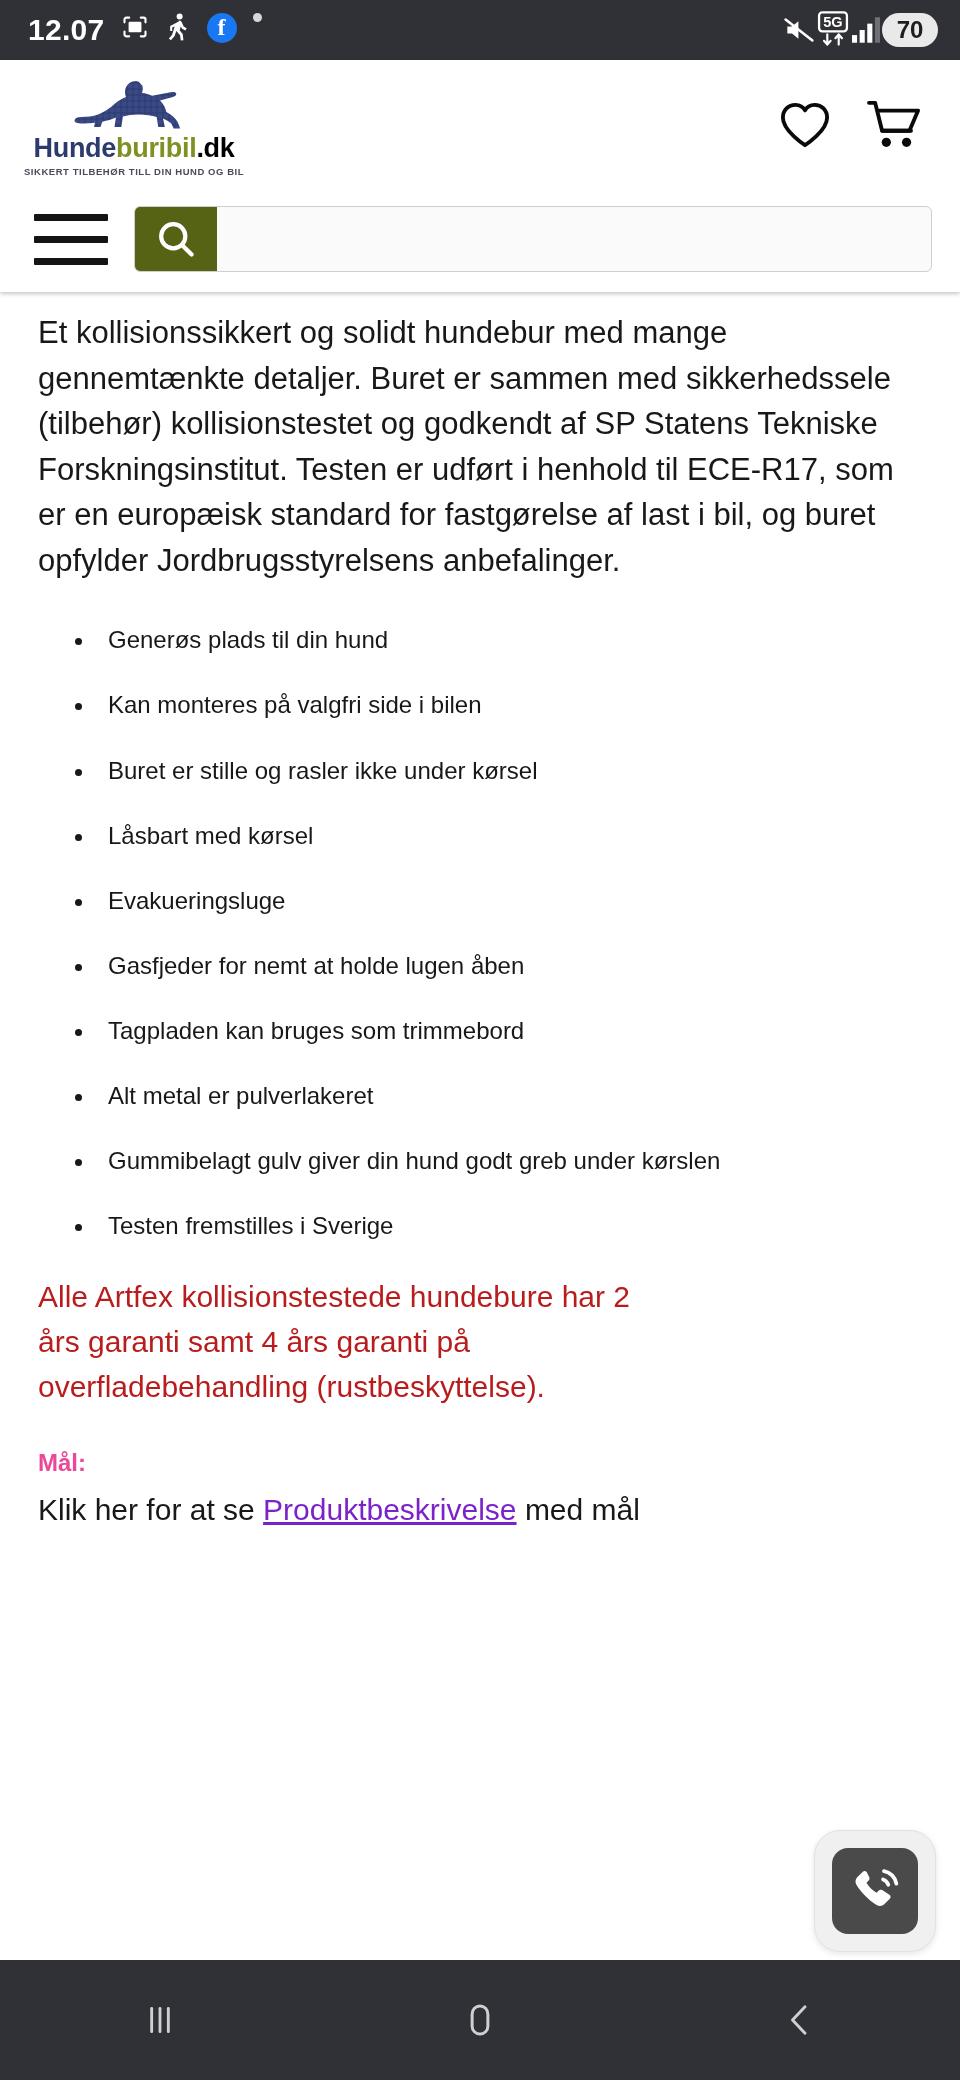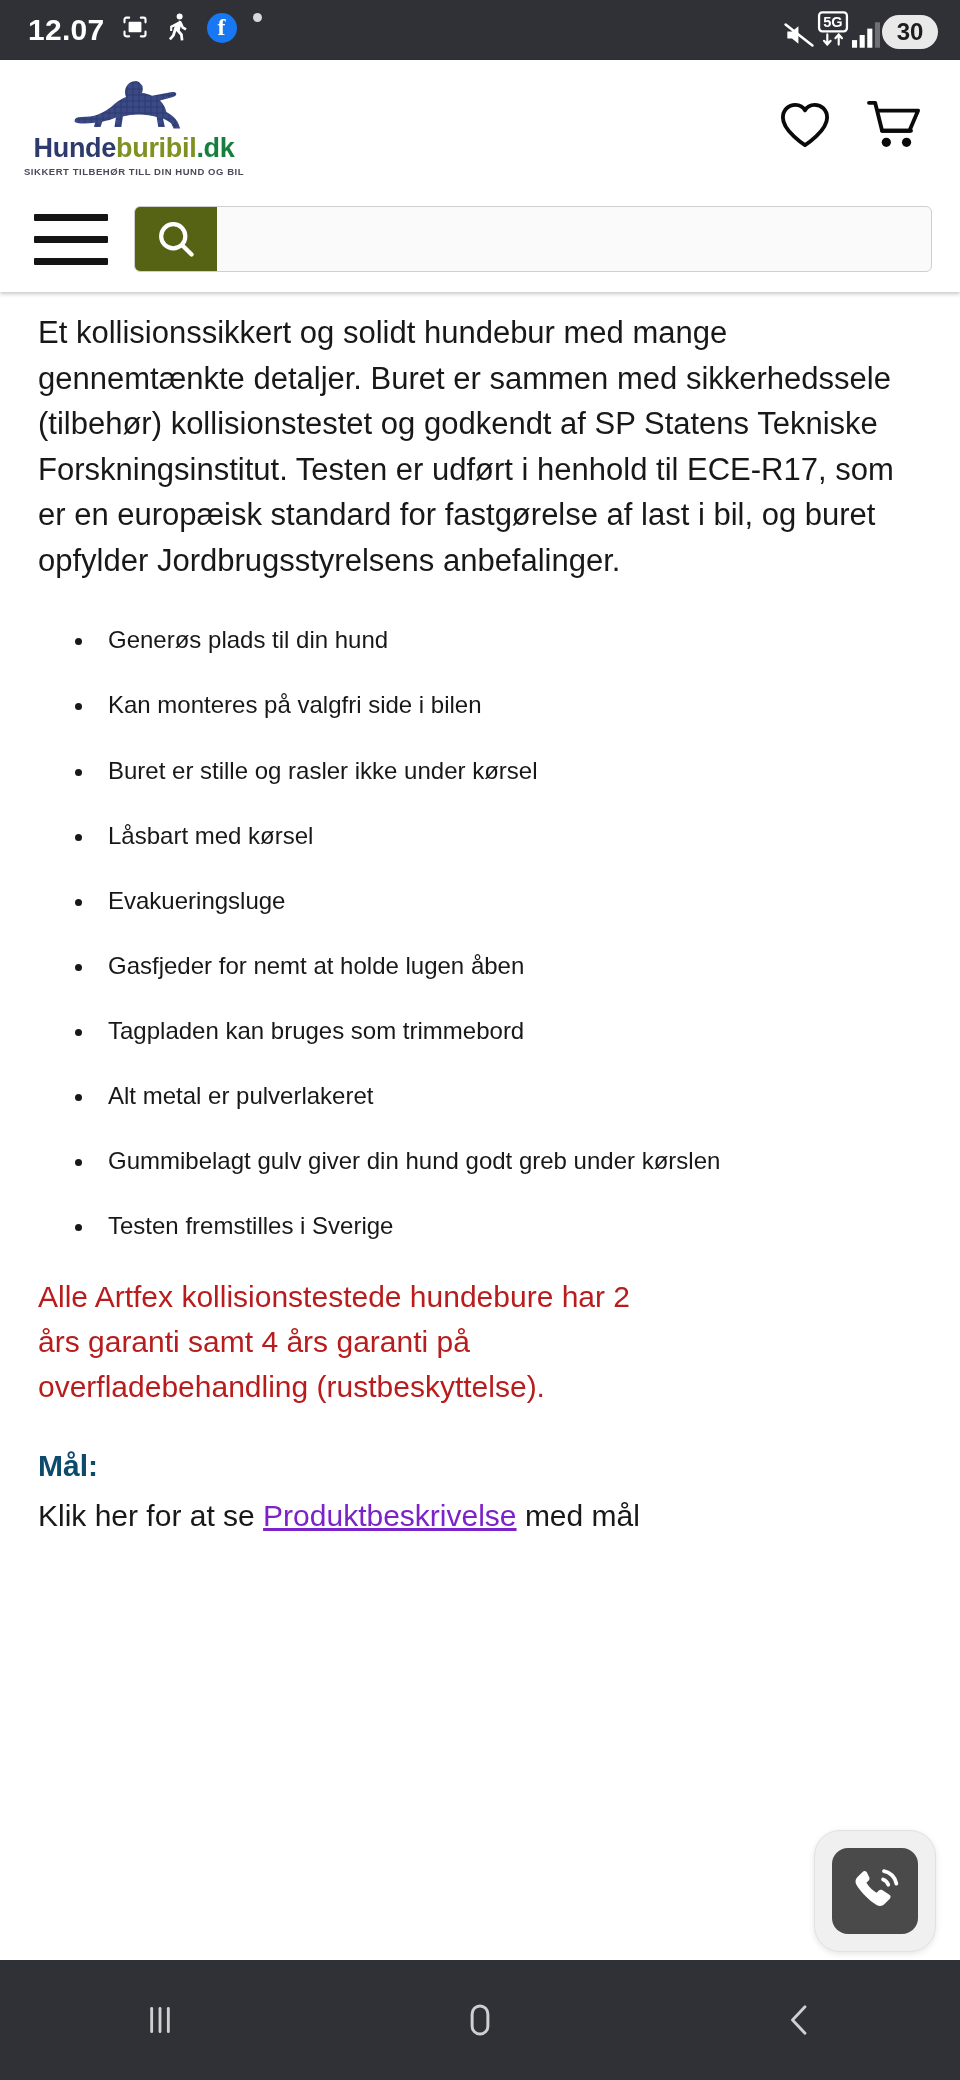--- a/index.html
+++ b/index.html
@@ -14,21 +14,21 @@
 
   
   .statusbar {
     position:absolute; top:0; left:0; width:960px; height:60px;
     background:#303136; color:#ffffff;
     display:flex; align-items:center; justify-content:space-between;
     padding:0 22px 0 28px;
   }
   .sb-left { display:flex; align-items:flex-start; gap:16px; }
   .sb-clock { font-size:30px; font-weight:600; letter-spacing:.3px; color:#fff; }
-  .sb-right { display:flex; align-items:flex-end; gap:0; }
+  .sb-right { display:flex; align-items:center; gap:0; }
   .sb-ico { display:flex; align-items:center; justify-content:center; }
   .fb-dot {
     width:30px; height:30px; border-radius:50%;
     background:#1877f2; color:#fff;
     font-size:24px; font-weight:700; font-family:"Liberation Serif", serif;
     display:flex; align-items:center; justify-content:center; line-height:1;
     padding-bottom:2px;
   }
   .white-dot { width:9px; height:9px; border-radius:50%; background:#d8d8da; }
   .battery {
@@ -51,21 +51,21 @@
     padding:0 30px 0 34px;
   }
   .logo { display:flex; flex-direction:column; align-items:center; width:200px; }
   .logo-dog { width:122px; height:56px; margin-bottom:2px; }
   .logo-word {
     font-size:27px; font-weight:700; letter-spacing:-.3px;
     line-height:1; white-space:nowrap;
   }
   .lw-a { color:#2d3a6e; }
   .lw-b { color:#7e9122; }
-  .lw-c { color:#15803d; }
+  .lw-c { color:#000000; }
   .logo-tag {
     font-size:9.5px; color:#4a4a5a; letter-spacing:.55px;
     margin-top:4px; white-space:nowrap; font-weight:600;
   }
   .hdr-icons { display:flex; align-items:center; gap:34px; padding-right:6px; }
 
   .hdr-bottom {
     display:flex; align-items:center; gap:26px;
     padding:0 28px 0 34px; height:90px;
   }
@@ -105,21 +105,21 @@
   }
   ul.features li {
     font-size:24px; line-height:1.42; color:#181818;
     margin-bottom:31px; padding-left:12px; max-width:790px;
   }
   .warranty {
     font-size:30px; line-height:1.5; color:#b91c1c;
     margin-top:26px; max-width:640px;
   }
   .maal-head {
-    font-size:30px; font-weight:700; color:#0c4a6e;
+    font-size:24px; font-weight:700; color:#ec4899;
     margin-top:40px;
   }
   .maal-line {
     font-size:30px; line-height:1.4; color:#181818; margin-top:12px;
   }
   .maal-line a { color:#7b23c9; text-decoration:underline; }
 
   
   .callfab {
     position:absolute; right:24px; bottom:128px;
@@ -192,21 +192,21 @@
 
       <span class="sb-ico">
         <svg width="32" height="28" viewBox="0 0 24 22">
           <rect x="1" y="15" width="4" height="6" fill="#ffffff"></rect>
           <rect x="7" y="11" width="4" height="10" fill="#ffffff"></rect>
           <rect x="13" y="6" width="4" height="15" fill="#ffffff"></rect>
           <rect x="19" y="1" width="4" height="20" fill="#6e7076"></rect>
         </svg>
       </span>
 
-      <span class="battery">30</span>
+      <span class="battery">70</span>
     </div>
   </div>
 
   <div class="siteheader">
 
     <div class="hdr-top">
       <div class="logo">
         <svg class="logo-dog" viewBox="0 0 122 56">
           <defs>
             <pattern id="grid" width="6" height="6" patternUnits="userSpaceOnUse">

